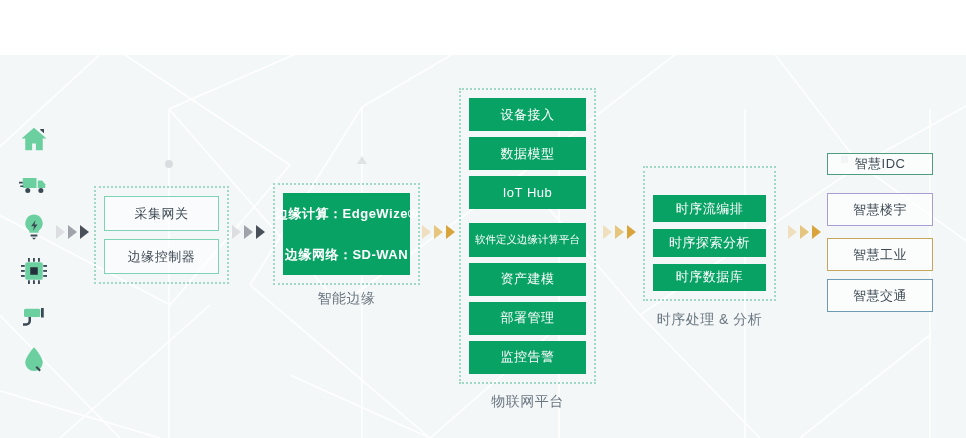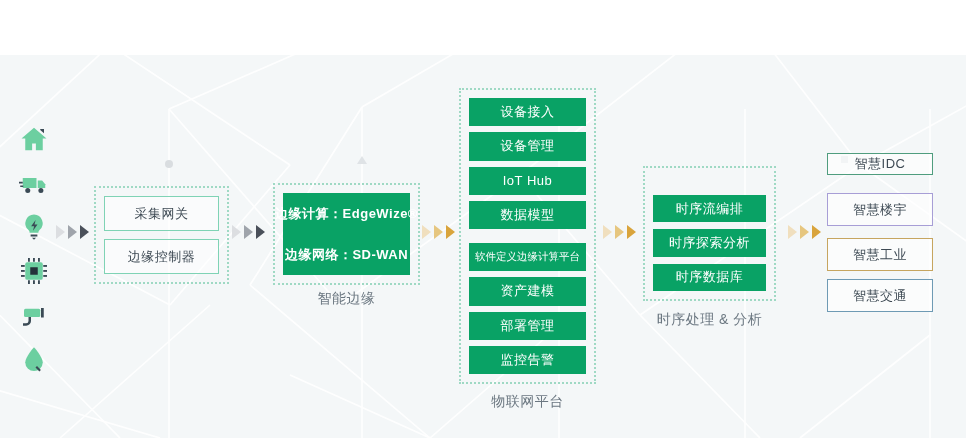--- a/index.html
+++ b/index.html
@@ -220,23 +220,22 @@
   <div class="caption" style="left:273px;top:290px;width:147px;">智能边缘</div>
 
   <div class="arrows" style="left:422px;top:225px;">
     <i class="tri" style="border-left-color:#f0dfbe;"></i>
     <i class="tri" style="border-left-color:#e6c67f;"></i>
     <i class="tri" style="border-left-color:#d9a43c;"></i>
   </div>
 
   <div class="group" style="left:459px;top:88px;width:137px;height:296px;gap:6px;">
     <div class="box box-solid" style="flex:1;">设备接入</div>
-    <div class="box box-solid" style="flex:1;">设备管理</div>
+    <div class="box box-solid" style="flex:1;">数据模型</div>
     <div class="box box-solid" style="flex:1;">IoT Hub</div>
-    <div class="box box-solid" style="flex:1;">数据模型</div>
     <div class="box box-solid small" style="flex:1;">软件定义边缘计算平台</div>
     <div class="box box-solid" style="flex:1;">资产建模</div>
     <div class="box box-solid" style="flex:1;">部署管理</div>
     <div class="box box-solid" style="flex:1;">监控告警</div>
   </div>
   <div class="caption" style="left:459px;top:393px;width:137px;">物联网平台</div>
 
   <div class="arrows" style="left:603px;top:225px;">
     <i class="tri" style="border-left-color:#f0dfbe;"></i>
     <i class="tri" style="border-left-color:#e6c67f;"></i>

